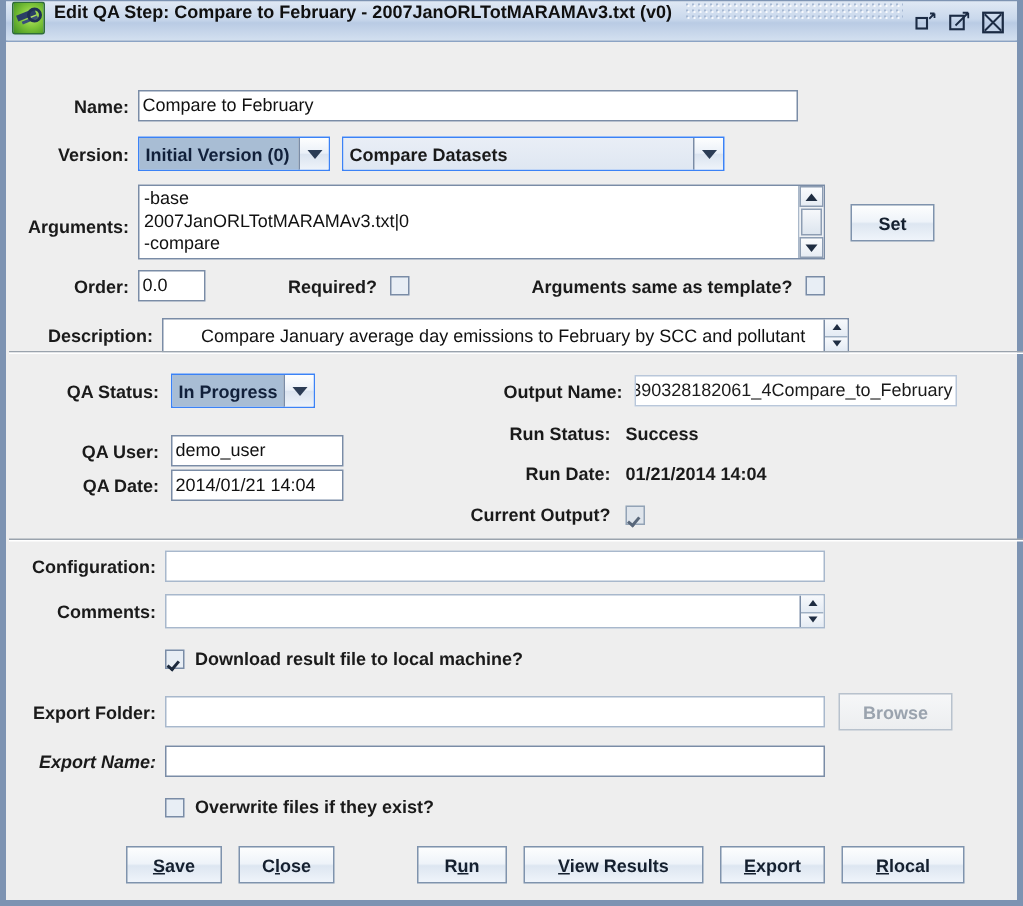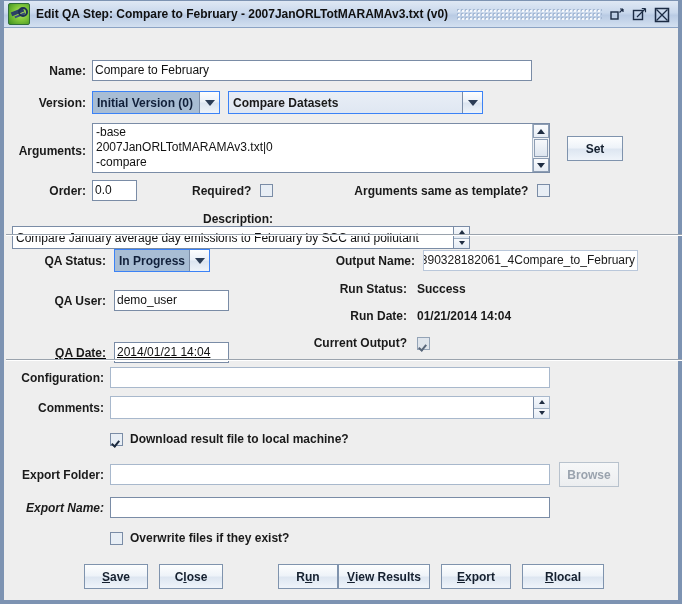--- a/index.html
+++ b/index.html
@@ -40,21 +40,20 @@
   
   .titlebar {
     position: absolute;
     left: 0; top: 0;
     width: 100%;
     height: 27px;
     box-sizing: border-box;
     background: linear-gradient(to bottom, #dfe8f4 0%, #c9d8ec 45%, #b9cbe4 55%, #d3e0f0 100%);
     border-bottom: 1px solid #8ba3c4;
     display: flex;
-    align-items: center;
     overflow: hidden;
   }
   .win-icon {
     width: 20px; height: 20px;
     margin-left: 4px; margin-right: 6px;
     flex: 0 0 auto;
     position: relative;
     border: 1px solid #2f6d3a;
     background: radial-gradient(circle at 60% 45%, #bde86a 0%, #7fc63a 45%, #3f8f1f 100%);
     border-radius: 2px;
@@ -398,23 +397,23 @@
 
     <div class="row" style="left:28px; top:152px;">
       <div class="lbl" style="width:54px; margin-right:6px;">Order:</div>
       <div class="tf" style="width:45px;">0.0</div>
       <div class="lbl-plain" style="margin-left:55px;">Required?</div>
       <span class="cb" style="margin-left:9px;"></span>
       <div class="lbl-plain" style="margin-left:81px;">Arguments same as template?</div>
       <span class="cb" style="margin-left:9px;"></span>
     </div>
 
-    <div class="row" style="left:8px; top:184px;flex-direction:column;">
+    <div class="row" style="left:28px; top:184px;">
       <div class="lbl" style="width:70px; margin-right:6px;">Description:</div>
-      <div class="ta-wrap" style="width:458px; height:23px;">
+      <div class="ta-wrap" style="width:458px; height:23px;padding-left:22px;">
         <div class="ta-body" style="line-height:21px;">Compare January average day emissions to February by SCC and pollutant</div>
         <div class="spin">
           <div class="spin-b">
               <span class="sp-up"></span>
             </div>
           <div class="spin-b">
               <span class="sp-dn"></span>
             </div>
         </div>
       </div>
@@ -431,21 +430,21 @@
             <span class="tri-down"></span>
           </div>
       </div>
     </div>
 
     <div class="row" style="left:22px; top:262px;">
       <div class="lbl" style="width:80px; margin-right:8px;">QA User:</div>
       <div class="tf" style="width:115px;">demo_user</div>
     </div>
 
-    <div class="row" style="left:22px; top:314px;text-decoration:underline;">
+    <div class="row" style="left:22px; top:285px;">
       <div class="lbl" style="width:80px; margin-right:8px;">QA Date:</div>
       <div class="tf" style="width:115px;">2014/01/21 14:04</div>
     </div>
 
     <div class="row" style="left:296px; top:222px;">
       <div class="lbl" style="width:115px; margin-right:8px;">Output Name:</div>
       <div class="tf readonly clip-left" style="width:215px;"><span>390328182061_4Compare_to_February</span></div>
     </div>
 
     <div class="row" style="left:288px; top:254px;">
@@ -487,21 +486,21 @@
     </div>
 
     <div class="row" style="left:106px; top:404px;">
       <span class="cb checked"></span>
       <div class="lbl-plain" style="margin-left:7px;">Download result file to local machine?</div>
     </div>
 
     <div class="row" style="left:8px; top:434px;">
       <div class="lbl" style="width:92px; margin-right:6px;">Export Folder:</div>
       <div class="tf light" style="width:440px;"></div>
-      <div class="btn disabled" style="width:60px; margin-left:9px;">Browse</div>
+      <div class="btn disabled" style="width:76px; margin-left:9px;">Browse</div>
     </div>
 
     <div class="row" style="left:8px; top:469px;">
       <div class="lbl" style="width:92px; margin-right:6px;font-style:italic;">Export Name:</div>
       <div class="tf" style="width:440px;"></div>
     </div>
 
     <div class="row" style="left:106px; top:503px;">
       <span class="cb"></span>
       <div class="lbl-plain" style="margin-left:7px;">Overwrite files if they exist?</div>
@@ -510,21 +509,21 @@
     <div class="row" style="left:80px; top:536px;">
       <div class="btn" style="width:64px;">
           <span><u>S</u><span>ave</span></span>
         </div>
       <div class="btn" style="width:64px; margin-left:11px;">
           <span>C<u>l</u><span>ose</span></span>
         </div>
       <div class="btn" style="width:60px; margin-left:55px;align-items:center;">
           <span>R<u>u</u><span>n</span></span>
         </div>
-      <div class="btn" style="width:92px; margin-left:0;">
+      <div class="btn" style="width:120px; margin-left:11px;">
           <span><u>V</u><span>iew Results</span></span>
         </div>
       <div class="btn" style="width:70px; margin-left:11px;">
           <span><u>E</u><span>xport</span></span>
         </div>
       <div class="btn" style="width:82px; margin-left:11px;">
           <span><u>R</u><span>local</span></span>
         </div>
     </div>
 

